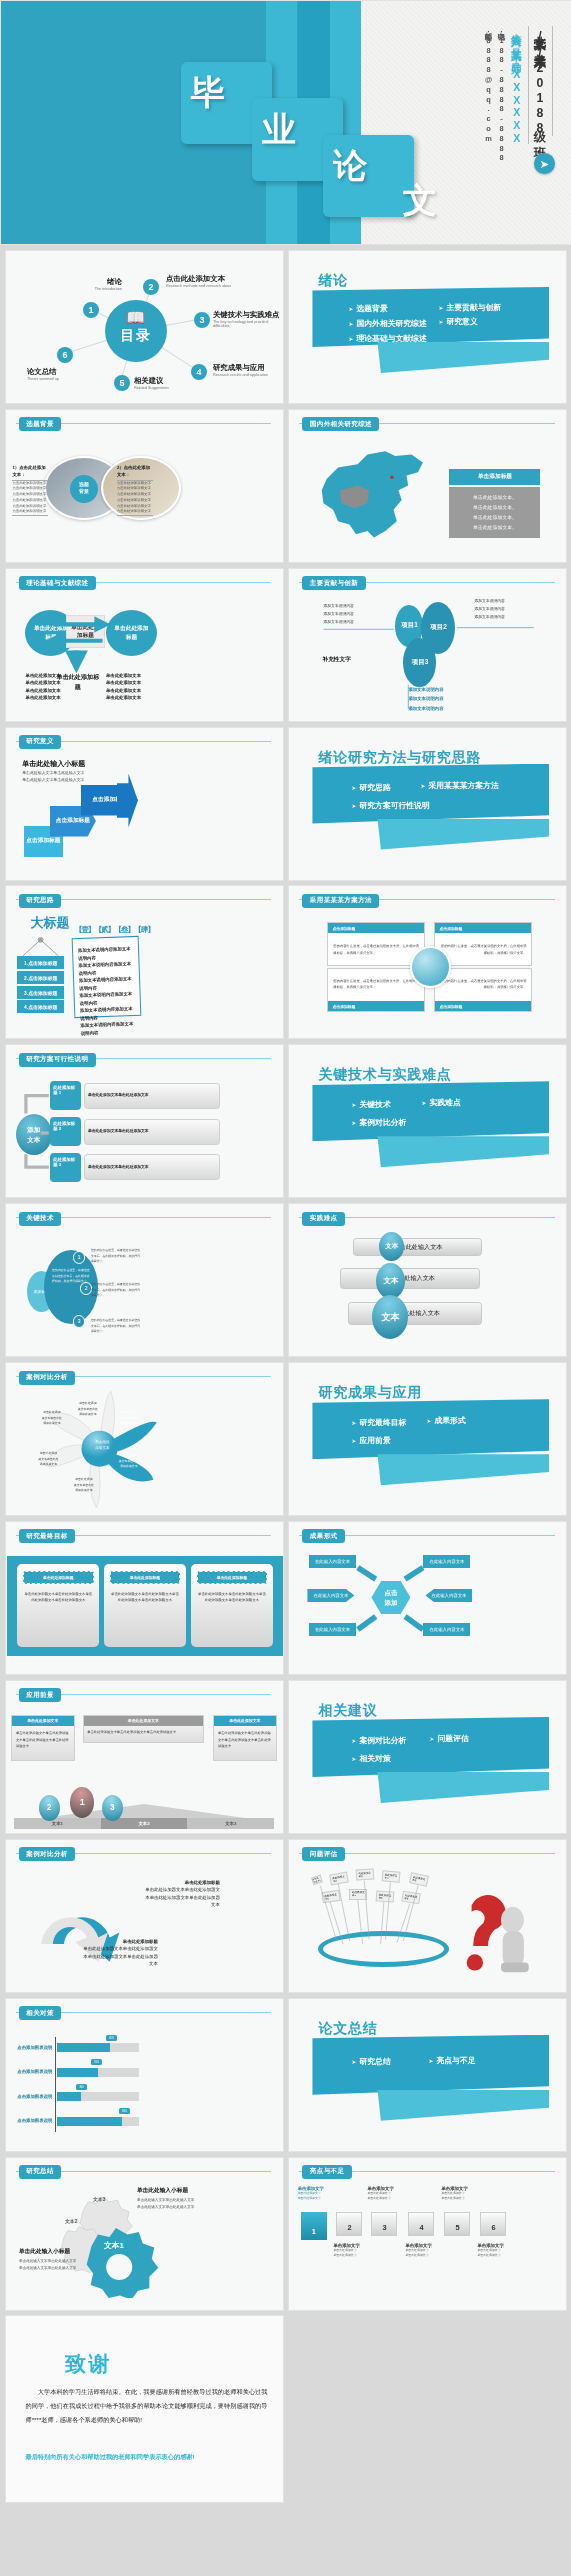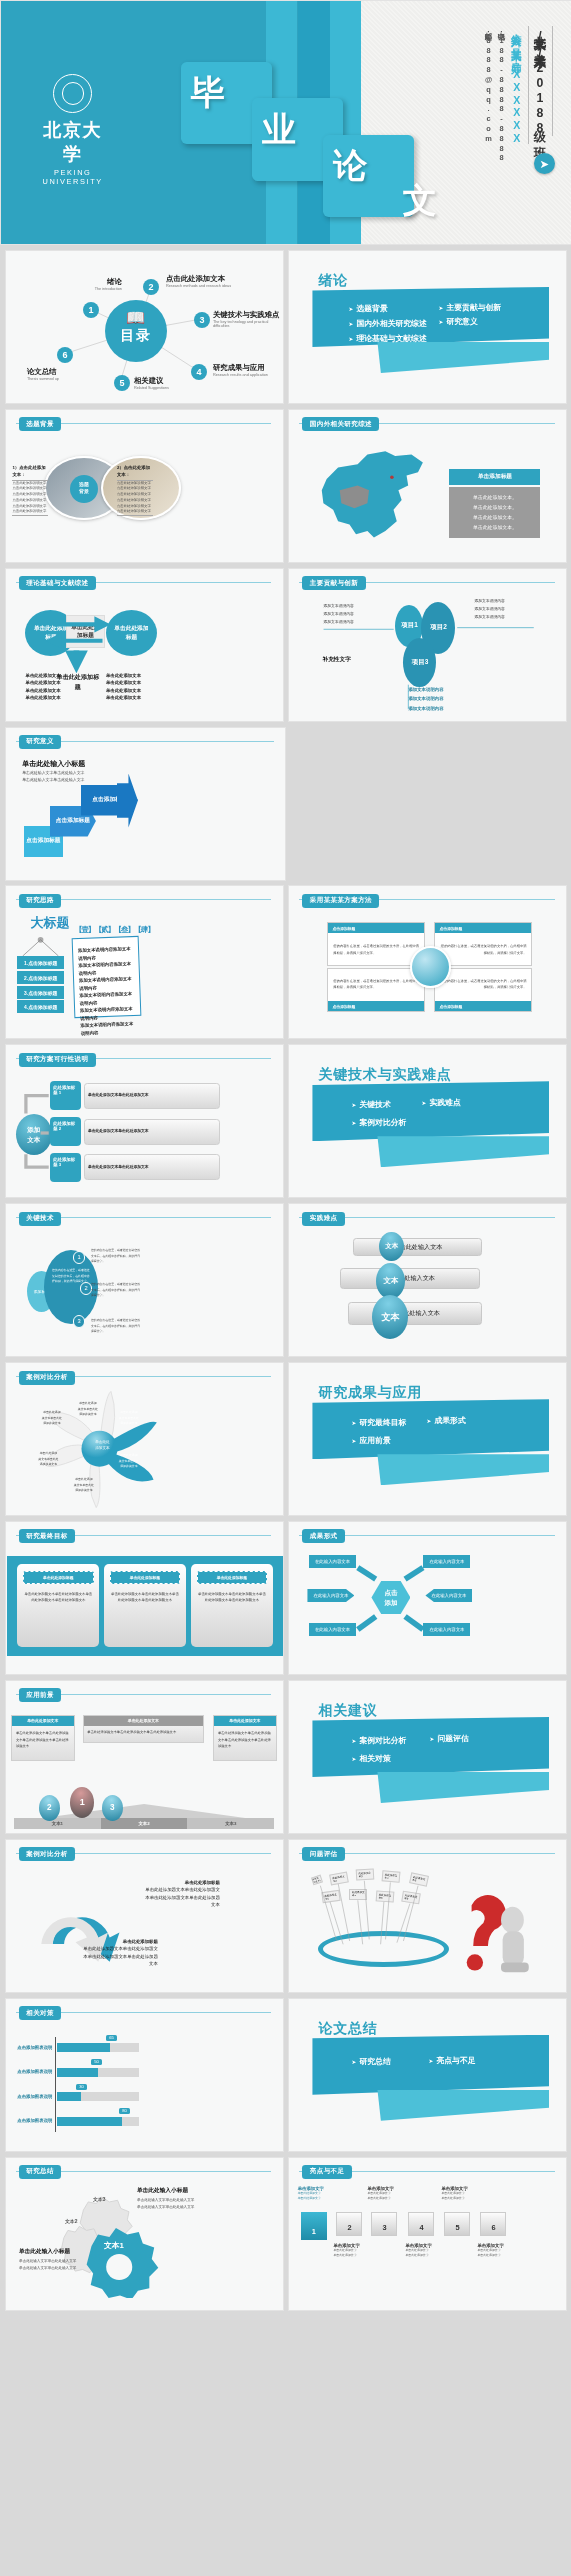--- a/index.html
+++ b/index.html
@@ -114,25 +114,20 @@
 
     <div class="tile t1"></div>
     <div class="tile t2"></div>
     <div class="tile t3"></div>
 
     <div class="big-char c1">毕</div>
     <div class="big-char c2">业</div>
     <div class="big-char c3">论</div>
     <div class="big-char" style="left:70.5%;top:75%">文</div>
 
-    <div class="crest">
-      <div class="crest-seal"></div>
-      <div class="crest-cn">北京大学</div>
-      <div class="crest-en">PEKING UNIVERSITY</div>
-    </div>
 
     <div class="vtext v1">北京大学/美术系/2018级8班</div>
     <div class="vtext v2">答辩人：吴某某 导师：XXXXXX</div>
     <div class="vtext v3">电话：188-8888-8888</div>
     <div class="vtext v4">邮箱：8888@qq.com</div>
 
     <div class="arrow-btn">➤</div>
   </div>
 
   <div class="row">
@@ -314,20 +309,28 @@
       <div style="position:absolute;left:16.3px;top:41px;font-size:3.9px;color:#444;line-height:2">
         <div>单击此处输入文字单击此处输入文字</div>
         <div>单击此处输入文字单击此处输入文字</div>
       </div>
       <div style="position:absolute;left:18px;top:98px;width:39px;height:31px;background:#3cb8e0;color:#fff;font-size:5.7px;font-weight:bold;display:flex;align-items:center;justify-content:center">点击添加标题</div>
       <div style="position:absolute;left:44px;top:78px;width:46px;height:31px;background:#2e8fd4;color:#fff;font-size:5.7px;font-weight:bold;display:flex;align-items:center;justify-content:center;clip-path:polygon(0 0,82% 0,100% 50%,82% 100%,0 100%,0 0)">点击添加标题</div>
       <div style="position:absolute;left:75px;top:57px;width:57px;height:31px;background:#1a78c2;color:#fff;font-size:5.7px;font-weight:bold;display:flex;align-items:center;justify-content:center;clip-path:polygon(0 0,80% 0,100% 50%,80% 100%,0 100%,0 0)">点击添加标题</div>
       <div style="position:absolute;left:111px;top:46px;width:21px;height:54px;background:#1a78c2;clip-path:polygon(0 18%,55% 18%,55% 0,100% 50%,55% 100%,55% 82%,0 82%)"></div>
     </div>
 
+    <div class="slide">
+      <div class="banner"></div>
+      <div class="banner-tail"></div>
+      <div class="sec-title">绪论研究方法与研究思路</div>
+      <div class="bul" style="left:62px;top:54px">研究思路</div>
+      <div class="bul" style="left:131px;top:52px">采用某某某方案方法</div>
+      <div class="bul" style="left:62px;top:72px">研究方案可行性说明</div>
+    </div>
   </div>
 
   <div class="row">
     <div class="slide">
       <div class="hdr"></div>
       <div class="hdr-tag">研究思路</div>
       <div style="position:absolute;left:24.5px;top:28px;font-size:13px;font-weight:bold;color:#2a93c2">大标题</div>
       <svg style="position:absolute;left:0;top:0" width="281" height="154" viewBox="0 0 344 189">
         <circle cx="42" cy="66" r="3.5" fill="#aaa"></circle>
         <line x1="42" y1="66" x2="20" y2="86" stroke="#777" stroke-width=".8"></line>
@@ -730,15 +733,23 @@
 
       <div style="position:absolute;left:191px;top:54px;width:26px;height:24.5px;background:linear-gradient(#fcfcfc,#cfcfcf);border:0.8px solid #ccc;color:#333;font-size:7.4px;font-weight:bold;display:flex;align-items:flex-end;justify-content:center;padding-bottom:3.3px">6</div>
       <div style="position:absolute;left:188px;top:85px;width:29px">
         <div style="font-size:4.4px;font-weight:bold;color:#333">单击添加文字</div>
         <div style="font-size:2.9px;color:#555;line-height:1.9;white-space:pre-line">单击此处添加文字
 单击此处添加文字</div>
       </div>
     </div>
   </div>
 
+  <div class="row">
+    <div class="thanks">
+      <div class="thanks-h">致谢</div>
+      <div class="thanks-p">大学本科的学习生活即将结束。在此，我要感谢所有曾经教导过我的老师和关心过我的同学，他们在我成长过程中给予我很多的帮助本论文能够顺利完成，要特别感谢我的导师****老师，感谢各个系老师的关心和帮助!</div>
+      <div class="thanks-f">最后特别向所有关心和帮助过我的老师和同学表示衷心的感谢!</div>
+    </div>
+    <div class="blank-right"></div>
+  </div>
 
 </div>
 
 
 </body></html>

